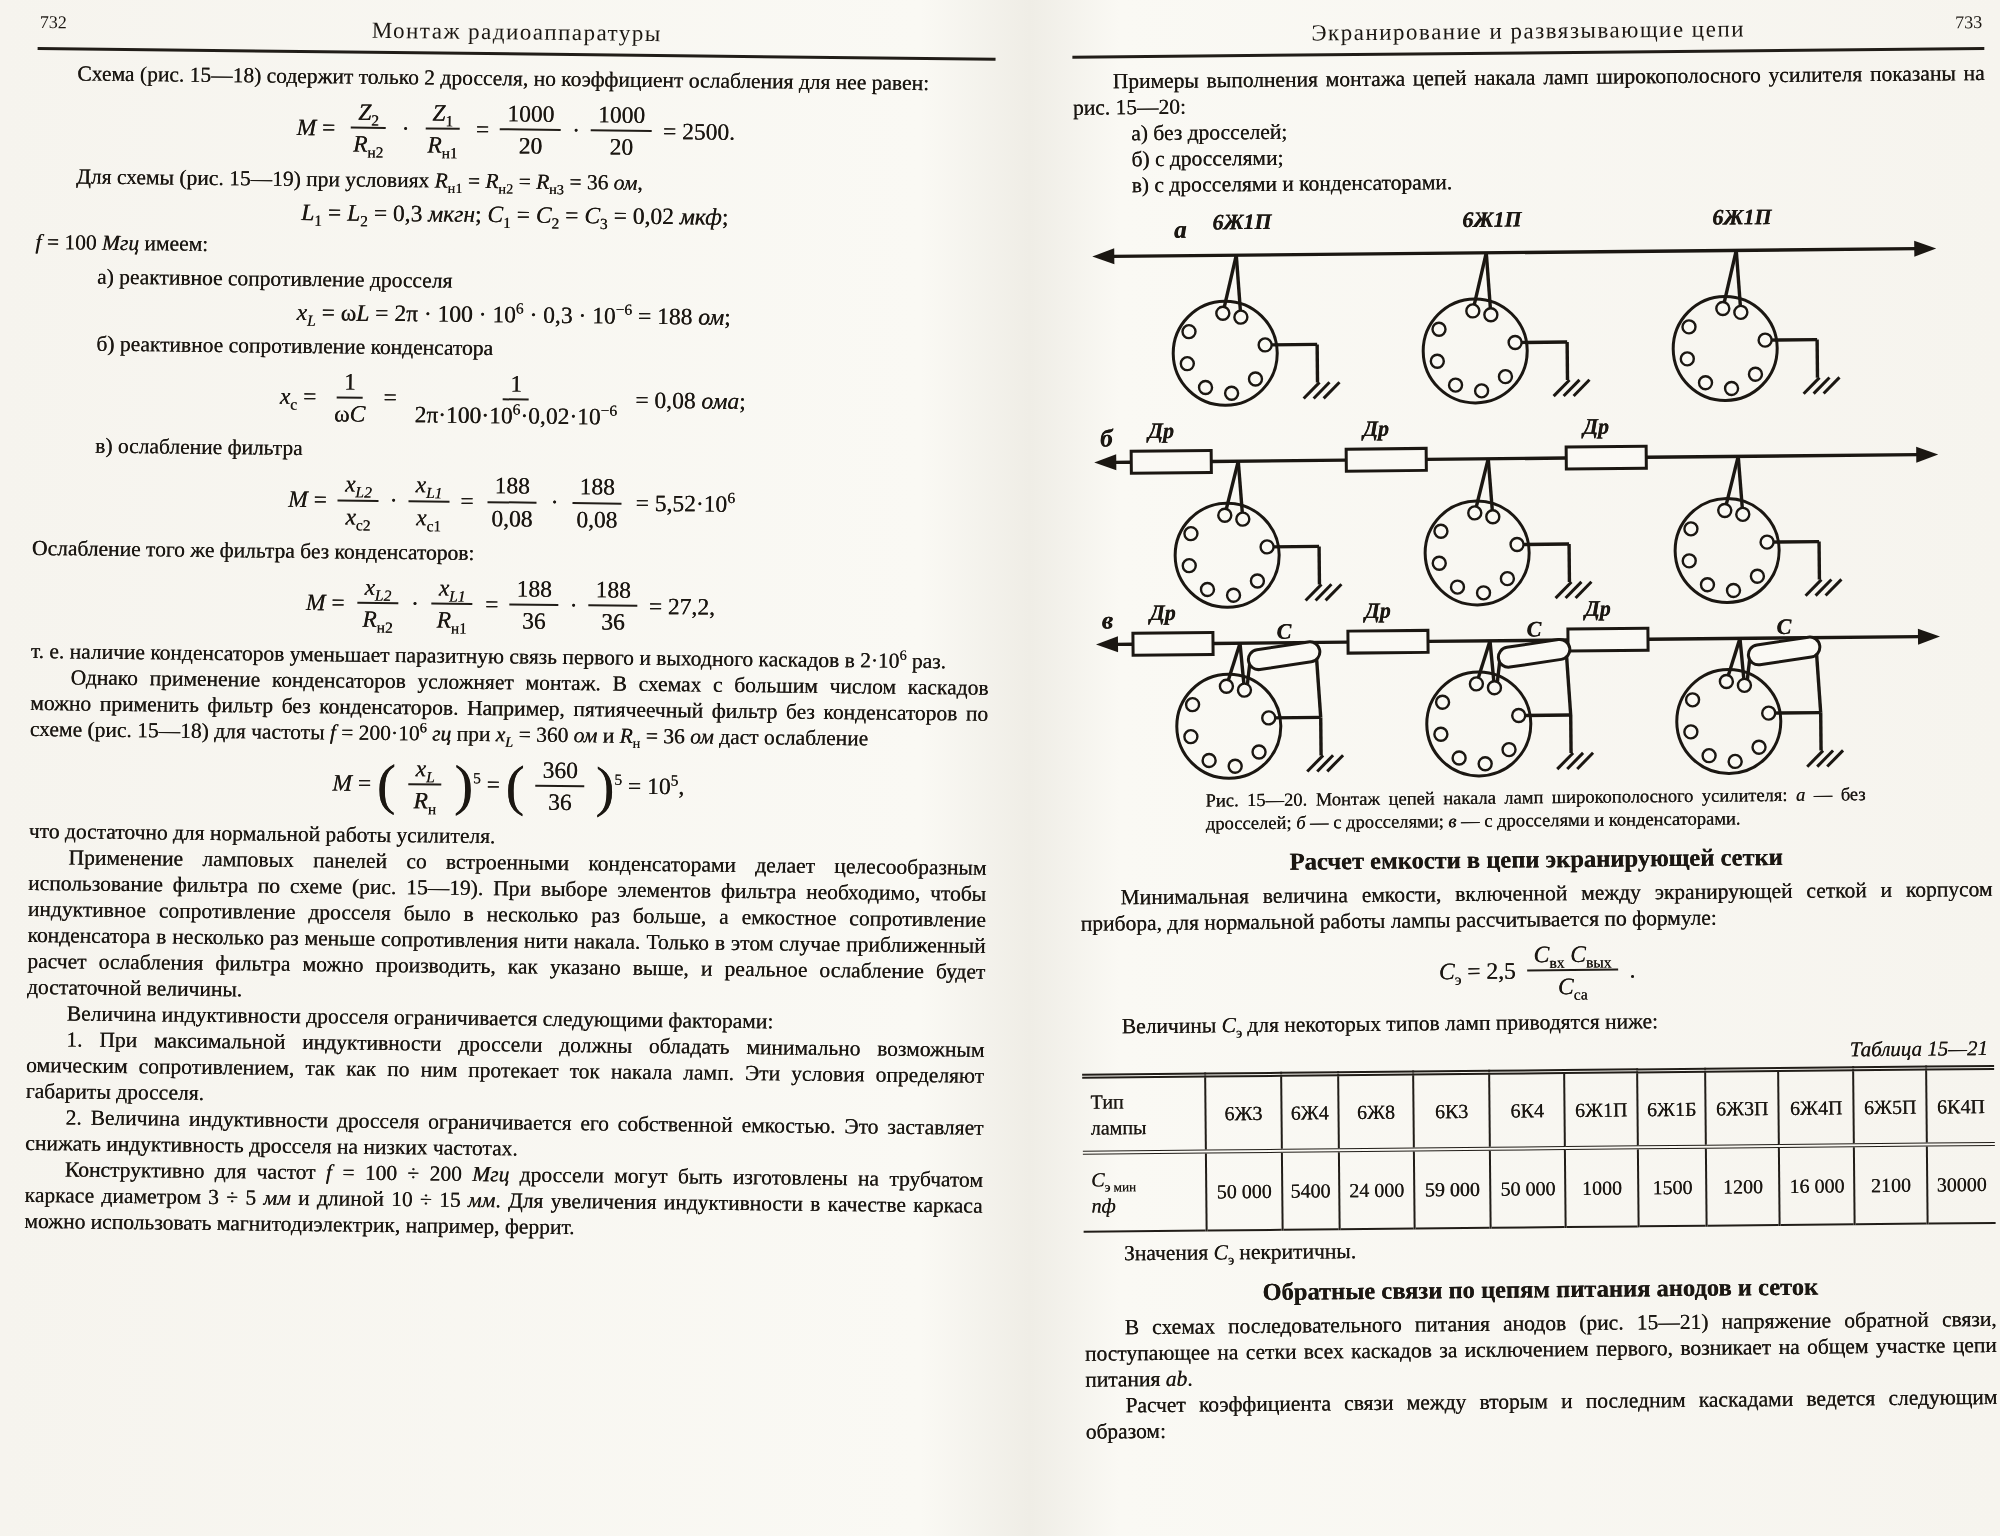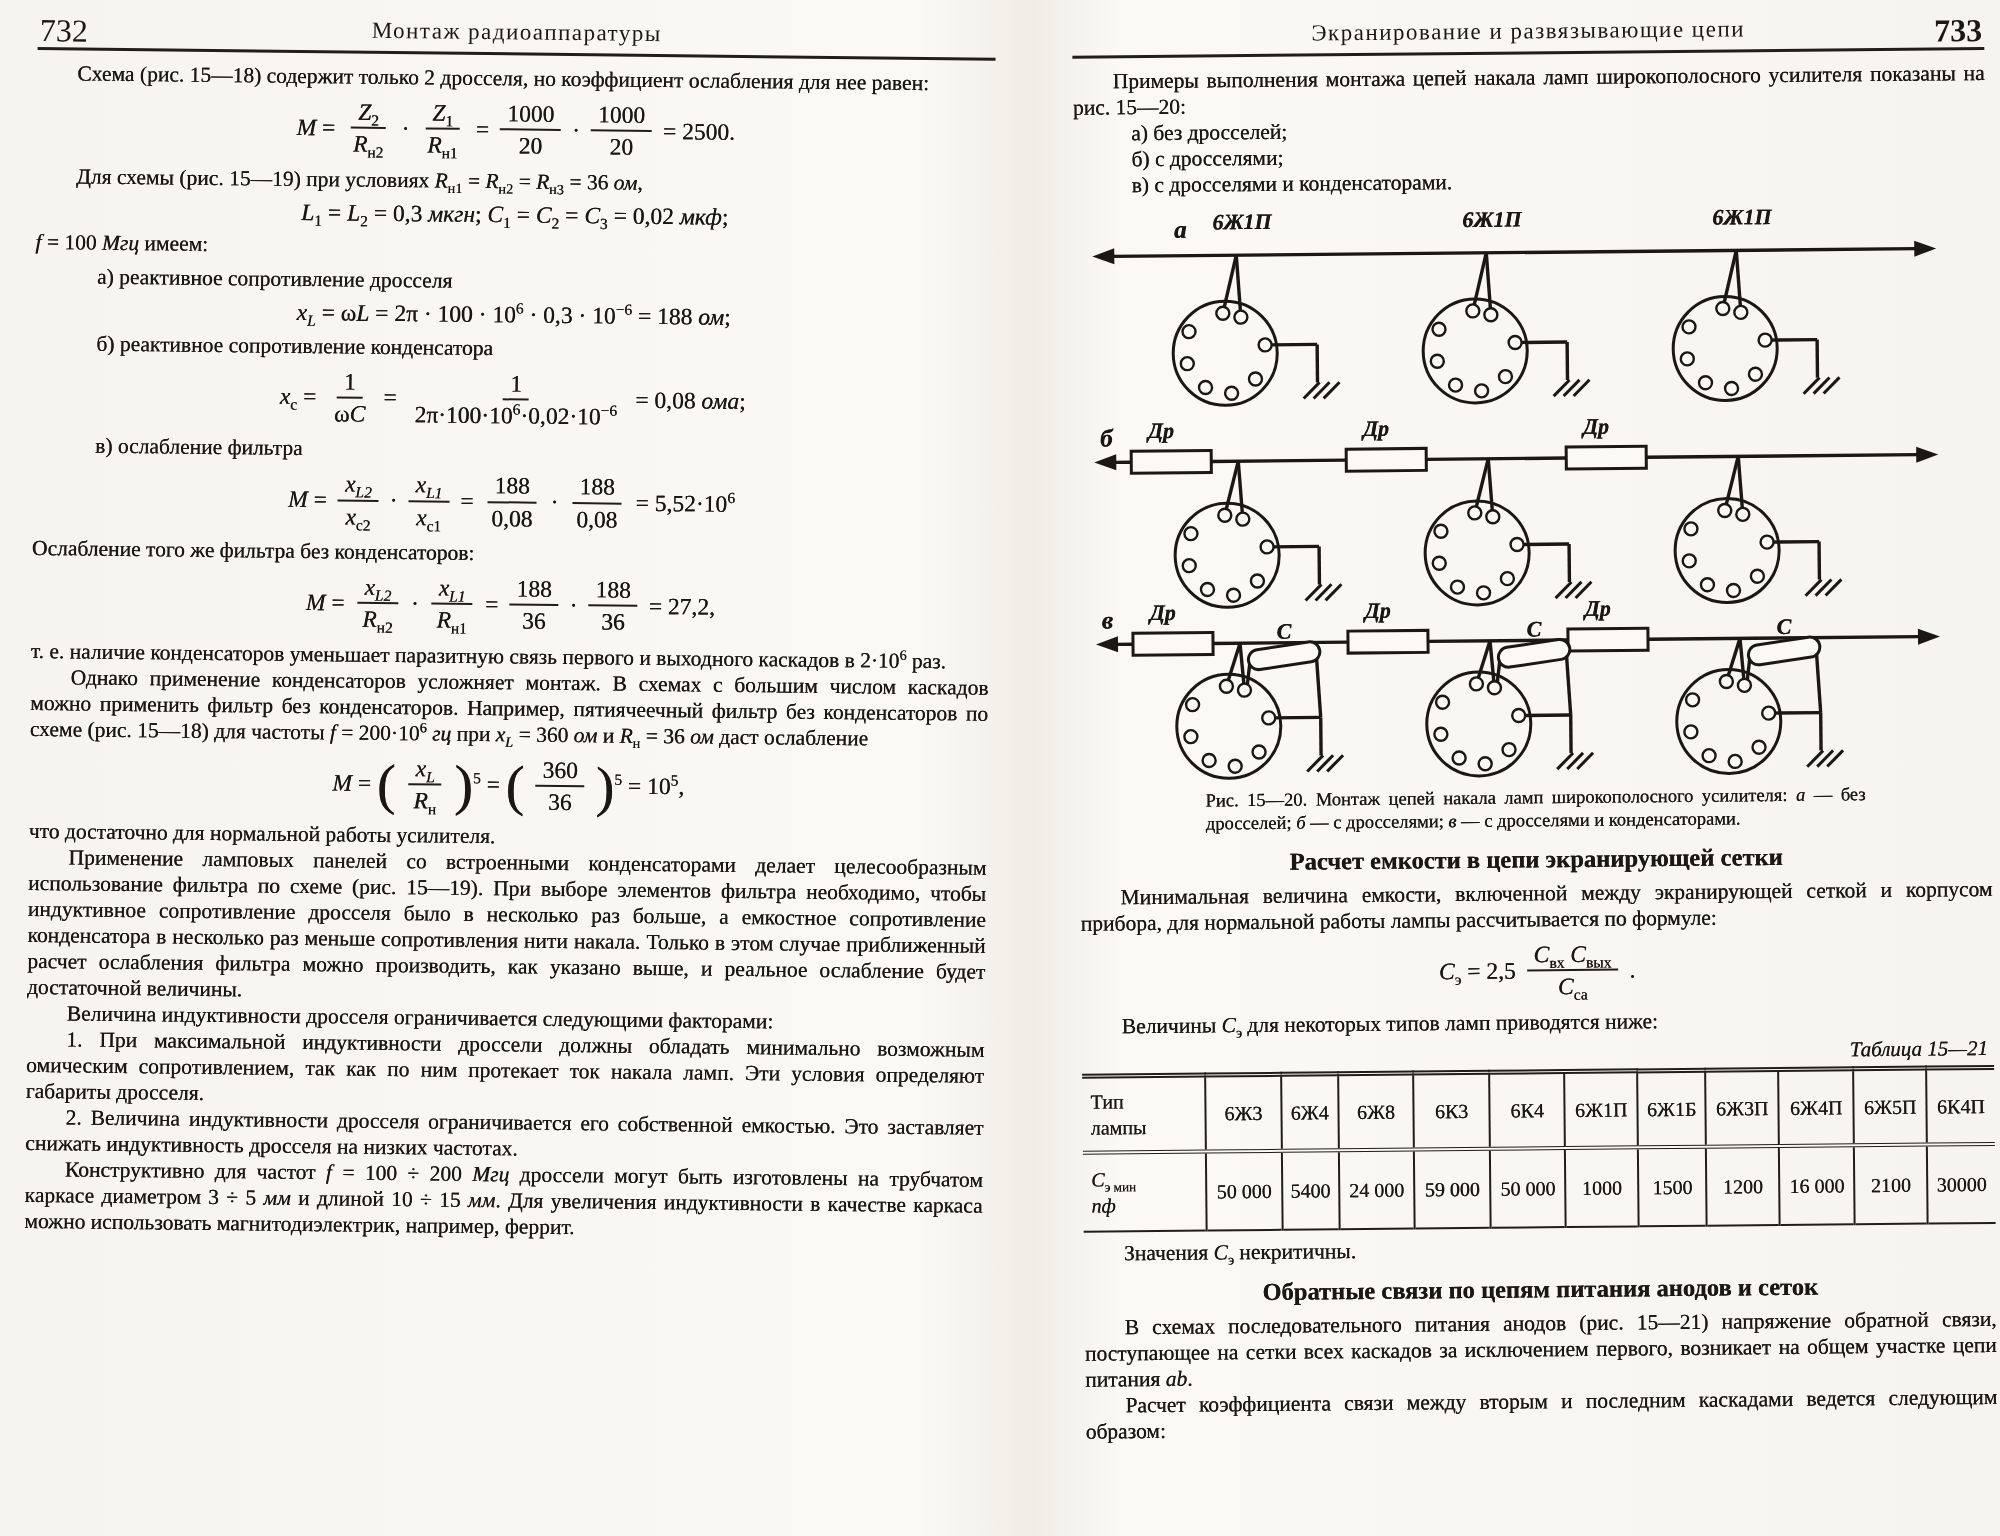--- a/index.html
+++ b/index.html
@@ -14,23 +14,23 @@
     background:linear-gradient(90deg,#f6f4ee 0%,#faf9f4 46%,#efede6 51.5%,#faf9f4 56%,#f6f4ee 100%);}
   .page{position:absolute;top:0;height:1536px;}
   .page-left{left:38px;width:958px;}
   .page-right{left:1072px;width:912px;}
   .tilt-l{transform:rotate(0.65deg);transform-origin:0 0;}
   .tilt-r{transform:rotate(-0.55deg);transform-origin:100% 0;}
 
   
   .runhead{position:relative;margin-top:14px;padding-bottom:7px;border-bottom:3px solid #211d18;
     text-align:center;font-size:23px;letter-spacing:1.5px;}
-  .runhead .pgnum{position:absolute;top:-2px;font-size:32px;letter-spacing:0;text-align:right;}
+  .runhead .pgnum{position:absolute;top:-2px;font-size:18px;letter-spacing:0;text-align:right;}
   .page-left .pgnum{left:2px;}
-  .page-right .pgnum{right:2px;font-weight:bold;}
+  .page-right .pgnum{right:2px;}
 
   
   .content{padding-top:10px;font-size:21.5px;line-height:26px;text-align:justify;
     text-shadow:0.3px 0 0 currentColor;}
   p{margin:0;}
   .indent{text-indent:40px;}
   .noindent{text-indent:0;}
   .item-a{padding-left:62px;text-align:left;margin-top:8px;}
   .list-item{padding-left:58px;text-align:left;}
   sub{font-size:66%;line-height:0;}

